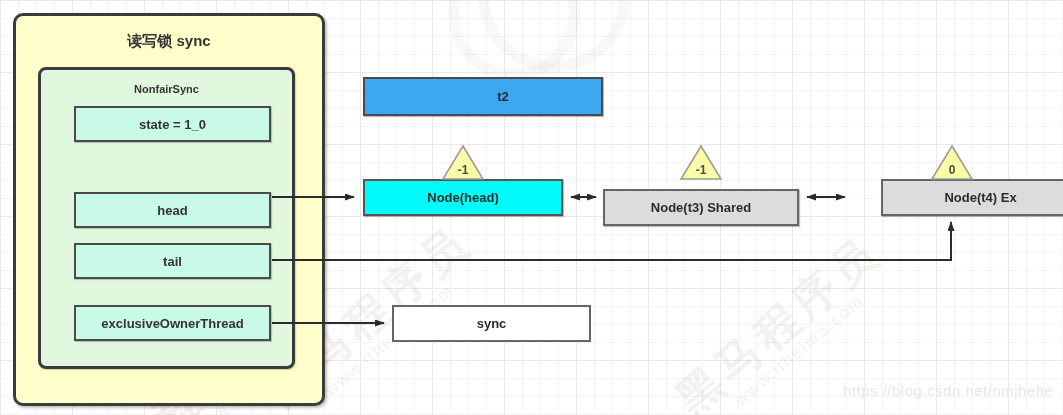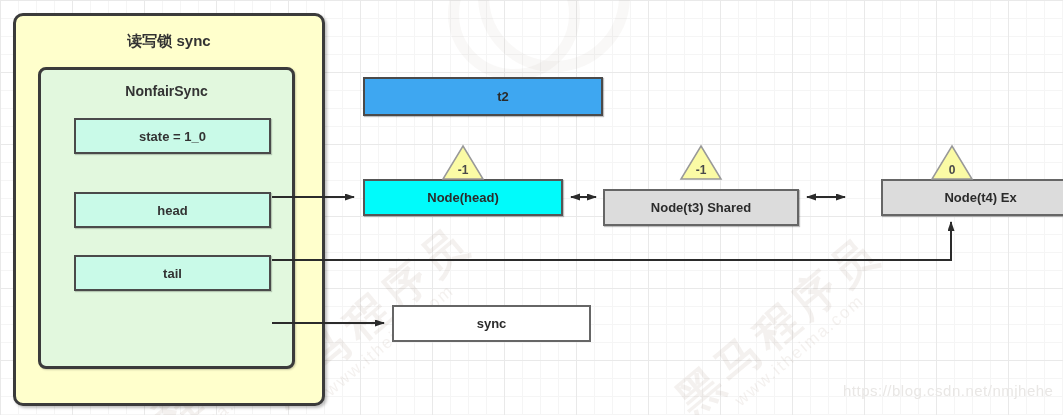--- a/index.html
+++ b/index.html
@@ -37,32 +37,32 @@
   }
   .outer-title{
     margin-top:16px;text-align:center;font-size:15px;font-weight:bold;color:#333;
   }
   .inner-box{
     position:absolute;left:22px;top:51px;width:251px;height:296px;
     background:#E2F8DE;border:3px solid #3b3b3b;border-radius:8px;
     box-shadow:1px 1px 2px rgba(0,0,0,0.2);
   }
   .inner-title{
-    margin-top:13px;text-align:center;font-size:14px;font-weight:bold;color:#333;
+    margin-top:13px;text-align:center;font-size:11px;font-weight:bold;color:#333;
   }
   .field{
     position:absolute;left:33px;width:193px;height:32px;
     background:#C9FAE8;border:2px solid #4a4a4a;
     display:flex;align-items:center;justify-content:center;
     font-size:13px;font-weight:bold;color:#333;
     box-shadow:1px 1px 1px rgba(0,0,0,0.2);
   }
-  .field-state{top:48px;}
+  .field-state{top:36px;}
   .field-head{top:108px;margin-top:14px;}
-  .field-tail{top:185px;}
+  .field-tail{top:173px;}
   .field-ex{top:235px;}
   
   .shape{
     position:absolute;display:flex;align-items:center;justify-content:center;
     font-size:13px;font-weight:bold;color:#2b2b2b;
     box-shadow:1px 1px 1px rgba(0,0,0,0.25);
   }
   .thread-box{left:363px;top:77px;width:196px;height:35px;background:#3EA7F1;border:2px solid #4a4a4a;padding-left:40px;}
   .node-null{left:363px;top:179px;width:196px;height:33px;background:#00FBFB;border:2px solid #555;}
   .node-t3{left:603px;top:179px;width:192px;height:33px;background:#DCDCDC;border:2px solid #666;margin-top:10px;}
@@ -99,20 +99,21 @@
   <div class="wm-url">https://blog.csdn.net/nmjhehe</div>
 
   <div class="outer-box">
     <div class="outer-title">读写锁 sync</div>
 
     <div class="inner-box">
       <div class="inner-title">NonfairSync</div>
       <div class="field field-state">state = 1_0</div>
       <div class="field field-head">head</div>
       <div class="field field-tail">tail</div>
+      <div class="field field-ex">exclusiveOwnerThread</div>
     </div>
   </div>
 
   <div class="shape thread-box">t2</div>
 
   <div class="shape node-null">Node(head)</div>
   <div class="shape node-t3">Node(t3) Shared</div>
   <div class="shape node-t4">Node(t4) Ex</div>
 
   <div class="shape null-box">sync</div>

